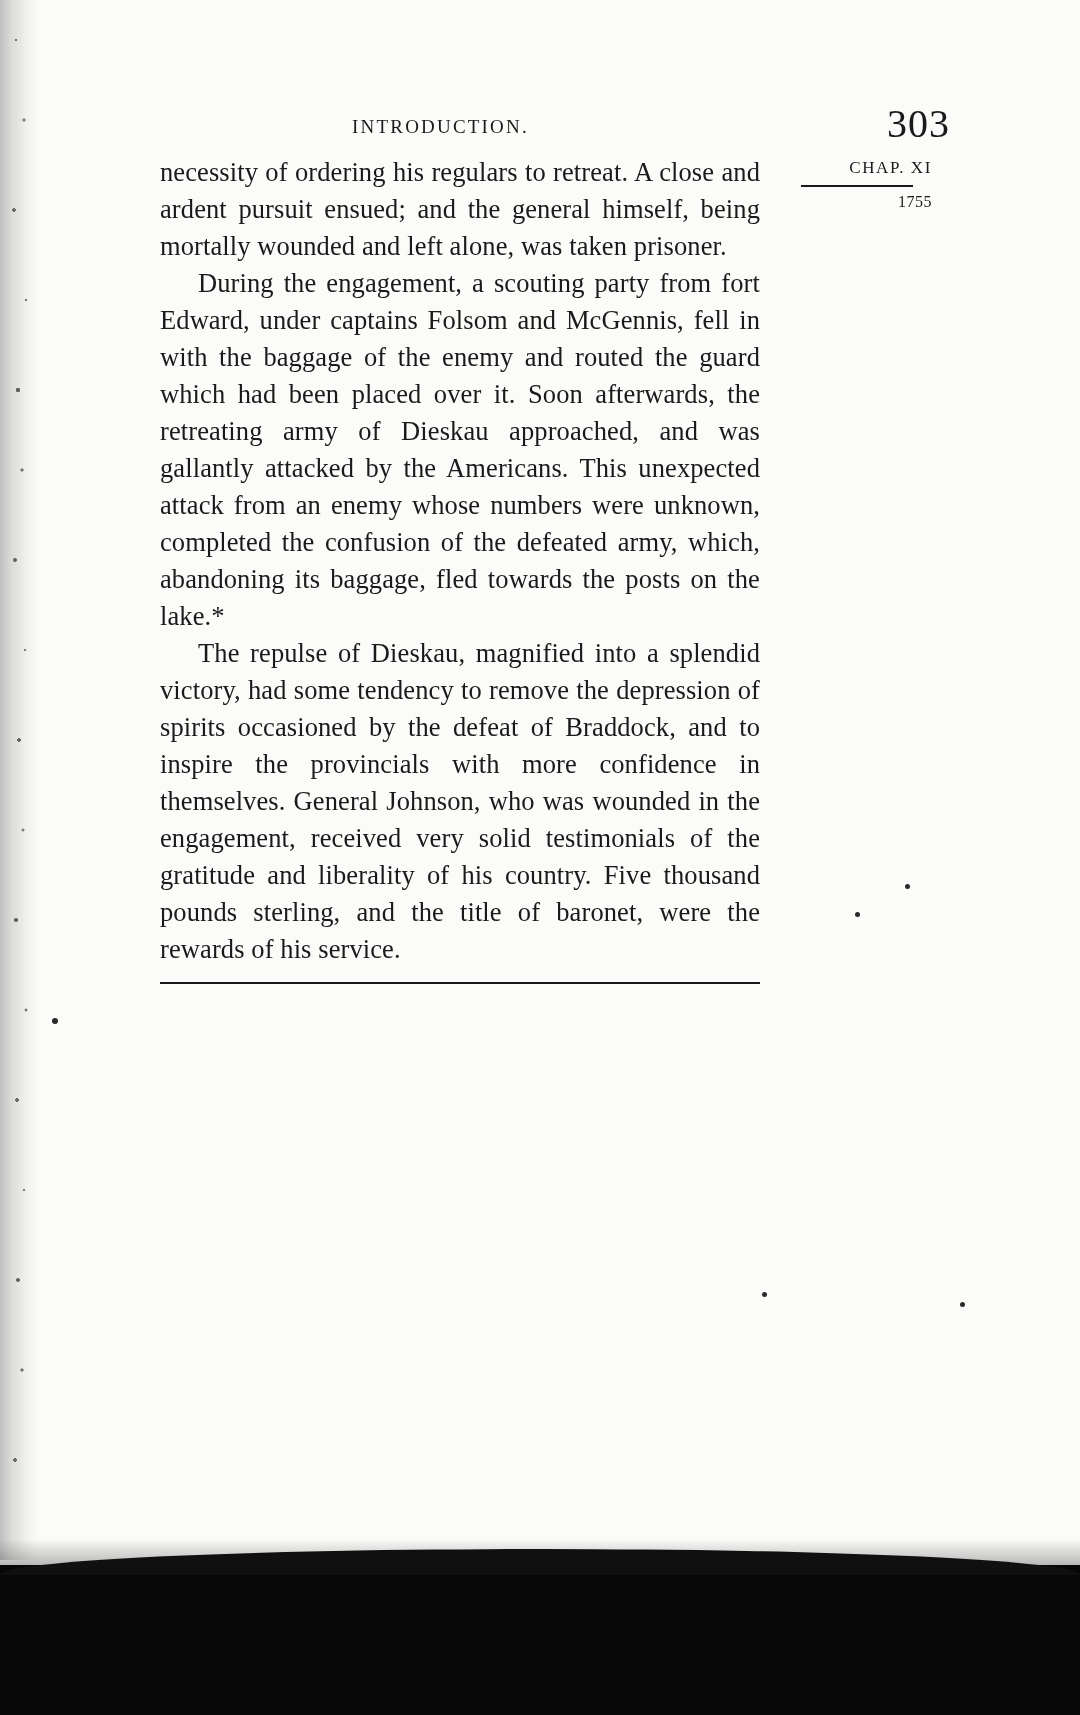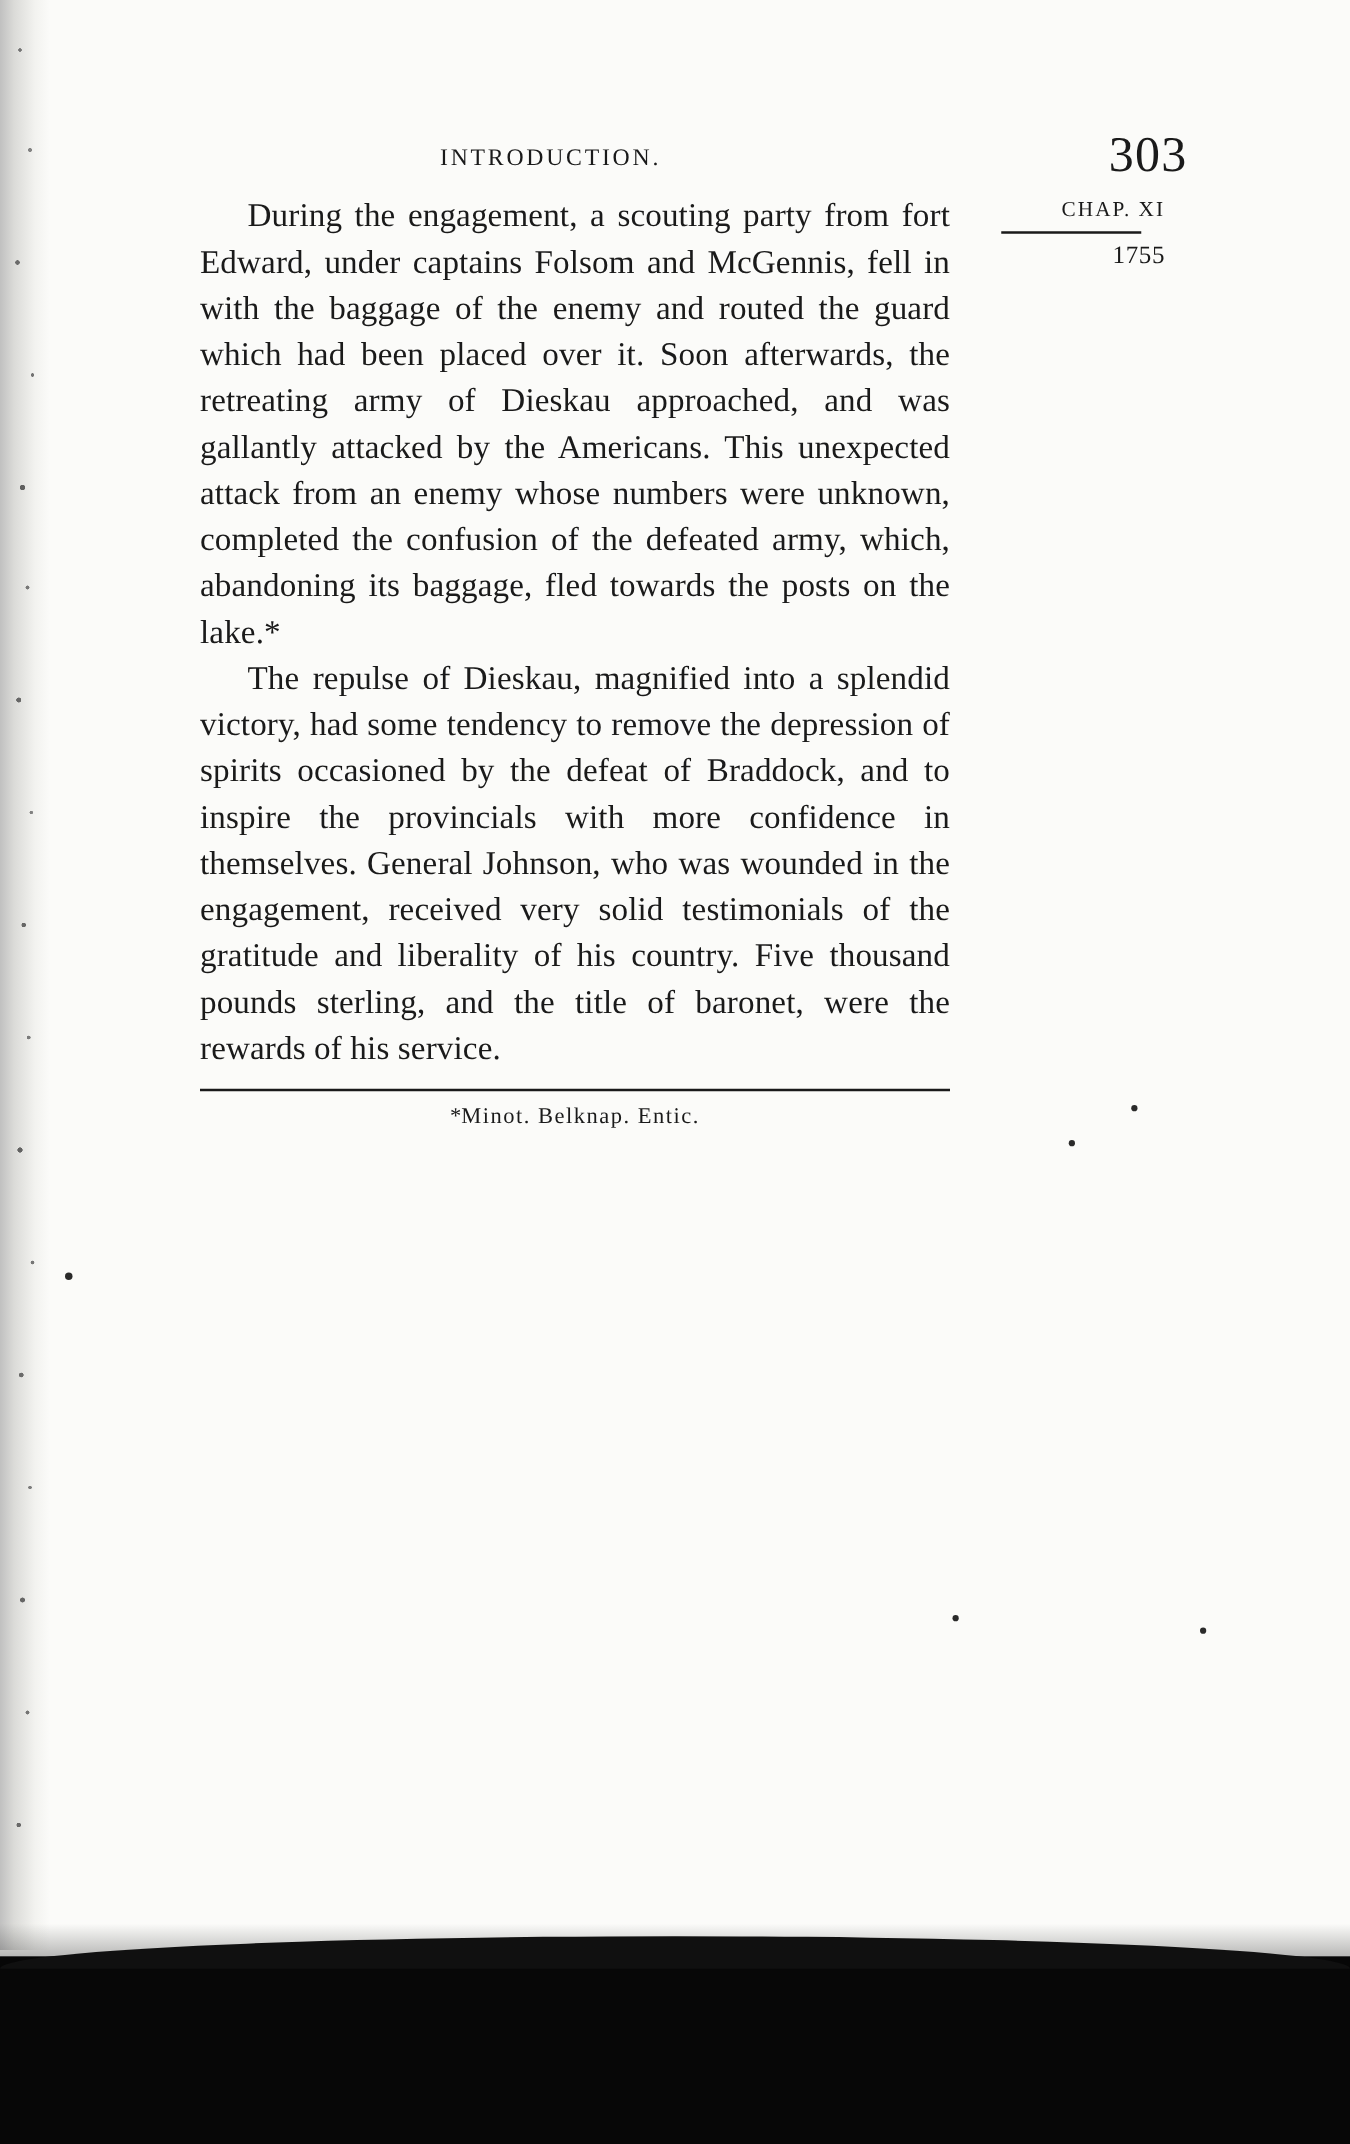--- a/index.html
+++ b/index.html
@@ -150,21 +150,21 @@
     font-variant: small-caps;
     white-space: nowrap;
   }
   .sidenote .rule {
     width: 112px;
     height: 2px;
     background: #1a1a1a;
     margin: 7px auto 6px auto;
   }
   .sidenote .year {
-    font-size: 20px;
+    font-size: 16px;
     letter-spacing: 0.5px;
   }
 
   .footnote-rule {
     width: 600px;
     height: 2px;
     background: #1a1a1a;
     margin-top: 14px;
   }
   .footnote {
@@ -201,22 +201,20 @@
   </div>
 
   <div class="body-area">
 
     <div class="sidenote">
       <div class="chap">CHAP. XI</div>
       <div class="rule"></div>
       <div class="year">1755</div>
     </div>
 
+    <p class="para">necessity of ordering his regulars to retreat.   A close and ardent pursuit ensued; and the general himself, being mortally wounded and left alone, was taken prisoner.</p>
     <p class="para indent">During the engagement, a scouting party from fort Edward, under captains Folsom and McGennis, fell in with the baggage of the enemy and routed the guard which had been placed over it.   Soon afterwards, the retreating army of Dieskau approached, and was gallantly attacked by the Americans.   This unexpected attack from an enemy whose numbers were unknown, completed the confusion of the defeated army, which, abandoning its baggage, fled towards the posts on the lake.*</p>
     <p class="para indent">The repulse of Dieskau, magnified into a splendid victory, had some tendency to remove the depression of spirits occasioned by the defeat of Braddock, and to inspire the provincials with more confidence in themselves.   General Johnson, who was wounded in the engagement, received very solid testimonials of the gratitude and liberality of his country.   Five thousand pounds sterling, and the title of baronet, were the rewards of his service.</p>
 
     <div class="footnote-rule"></div>
-    <p class="footnote">
-      <span class="fn-star">*</span><span>Minot.   Belknap.   Entic.</span>
-    </p>
 
   </div>
 </div>
 
 </body></html>

